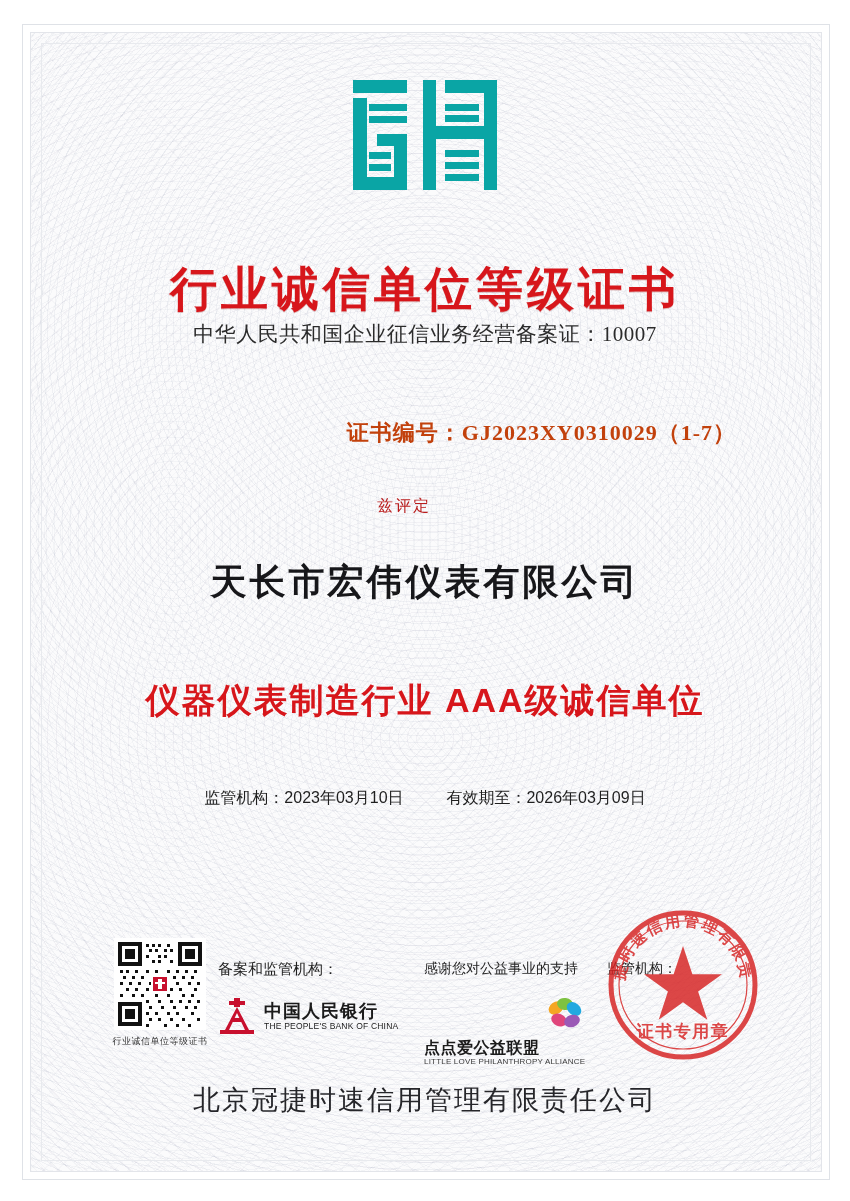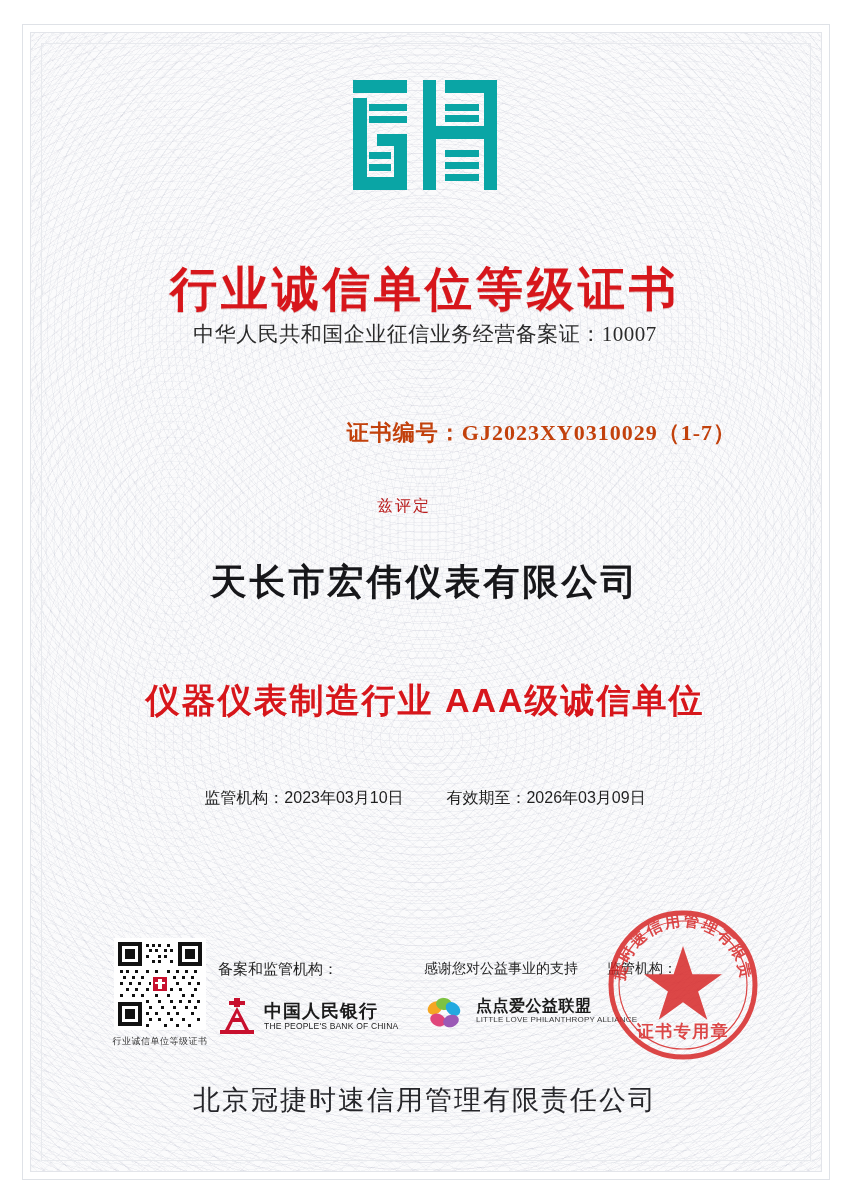--- a/index.html
+++ b/index.html
@@ -246,22 +246,23 @@
     color: #1b1b1b;
     letter-spacing: 0.2px;
     line-height: 11px;
   }
 
   .ll-logo {
     position: absolute;
     left: 424px;
     top: 996px;
     display: flex;
-    align-items: flex-start;
-    gap: 12px;
+    align-items: flex-end;
+    gap: 6px;
+    flex-direction: column;
   }
   .ll-text-cn {
     font-family: "Liberation Sans", sans-serif;
     font-size: 16px;
     font-weight: bold;
     color: #1b1b1b;
     letter-spacing: 0.5px;
     line-height: 19px;
   }
   .ll-text-en {

